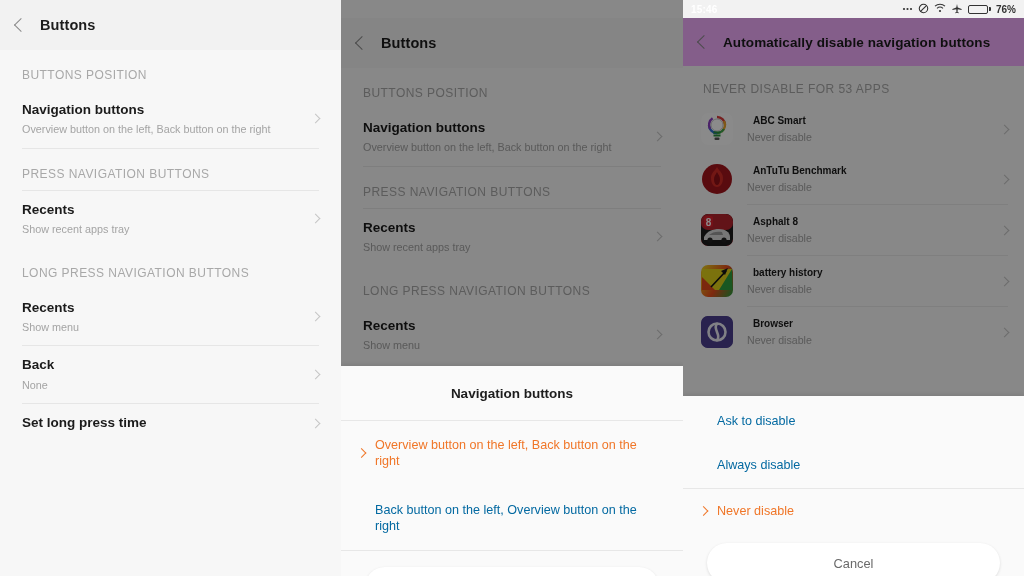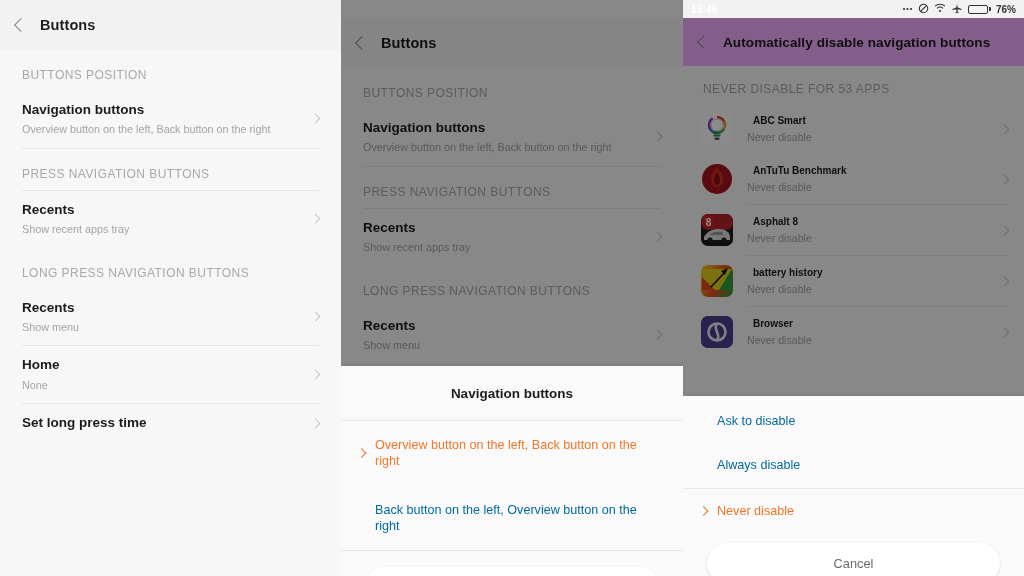--- a/index.html
+++ b/index.html
@@ -117,21 +117,21 @@
       <div class="row">
         <div class="row-main">
           <div class="row-title">Recents</div>
           <div class="row-sub">Show menu</div>
         </div>
         <span class="chev"></span>
       </div>
       <div class="divider"></div>
       <div class="row">
         <div class="row-main">
-          <div class="row-title">Home</div>
+          <div class="row-title">Back</div>
           <div class="row-sub">None</div>
         </div>
         <span class="chev"></span>
       </div>
       <div class="divider"></div>
       <div class="row">
         <div class="row-main">
           <div class="row-title">Set long press time</div>
         </div>
         <span class="chev"></span>

